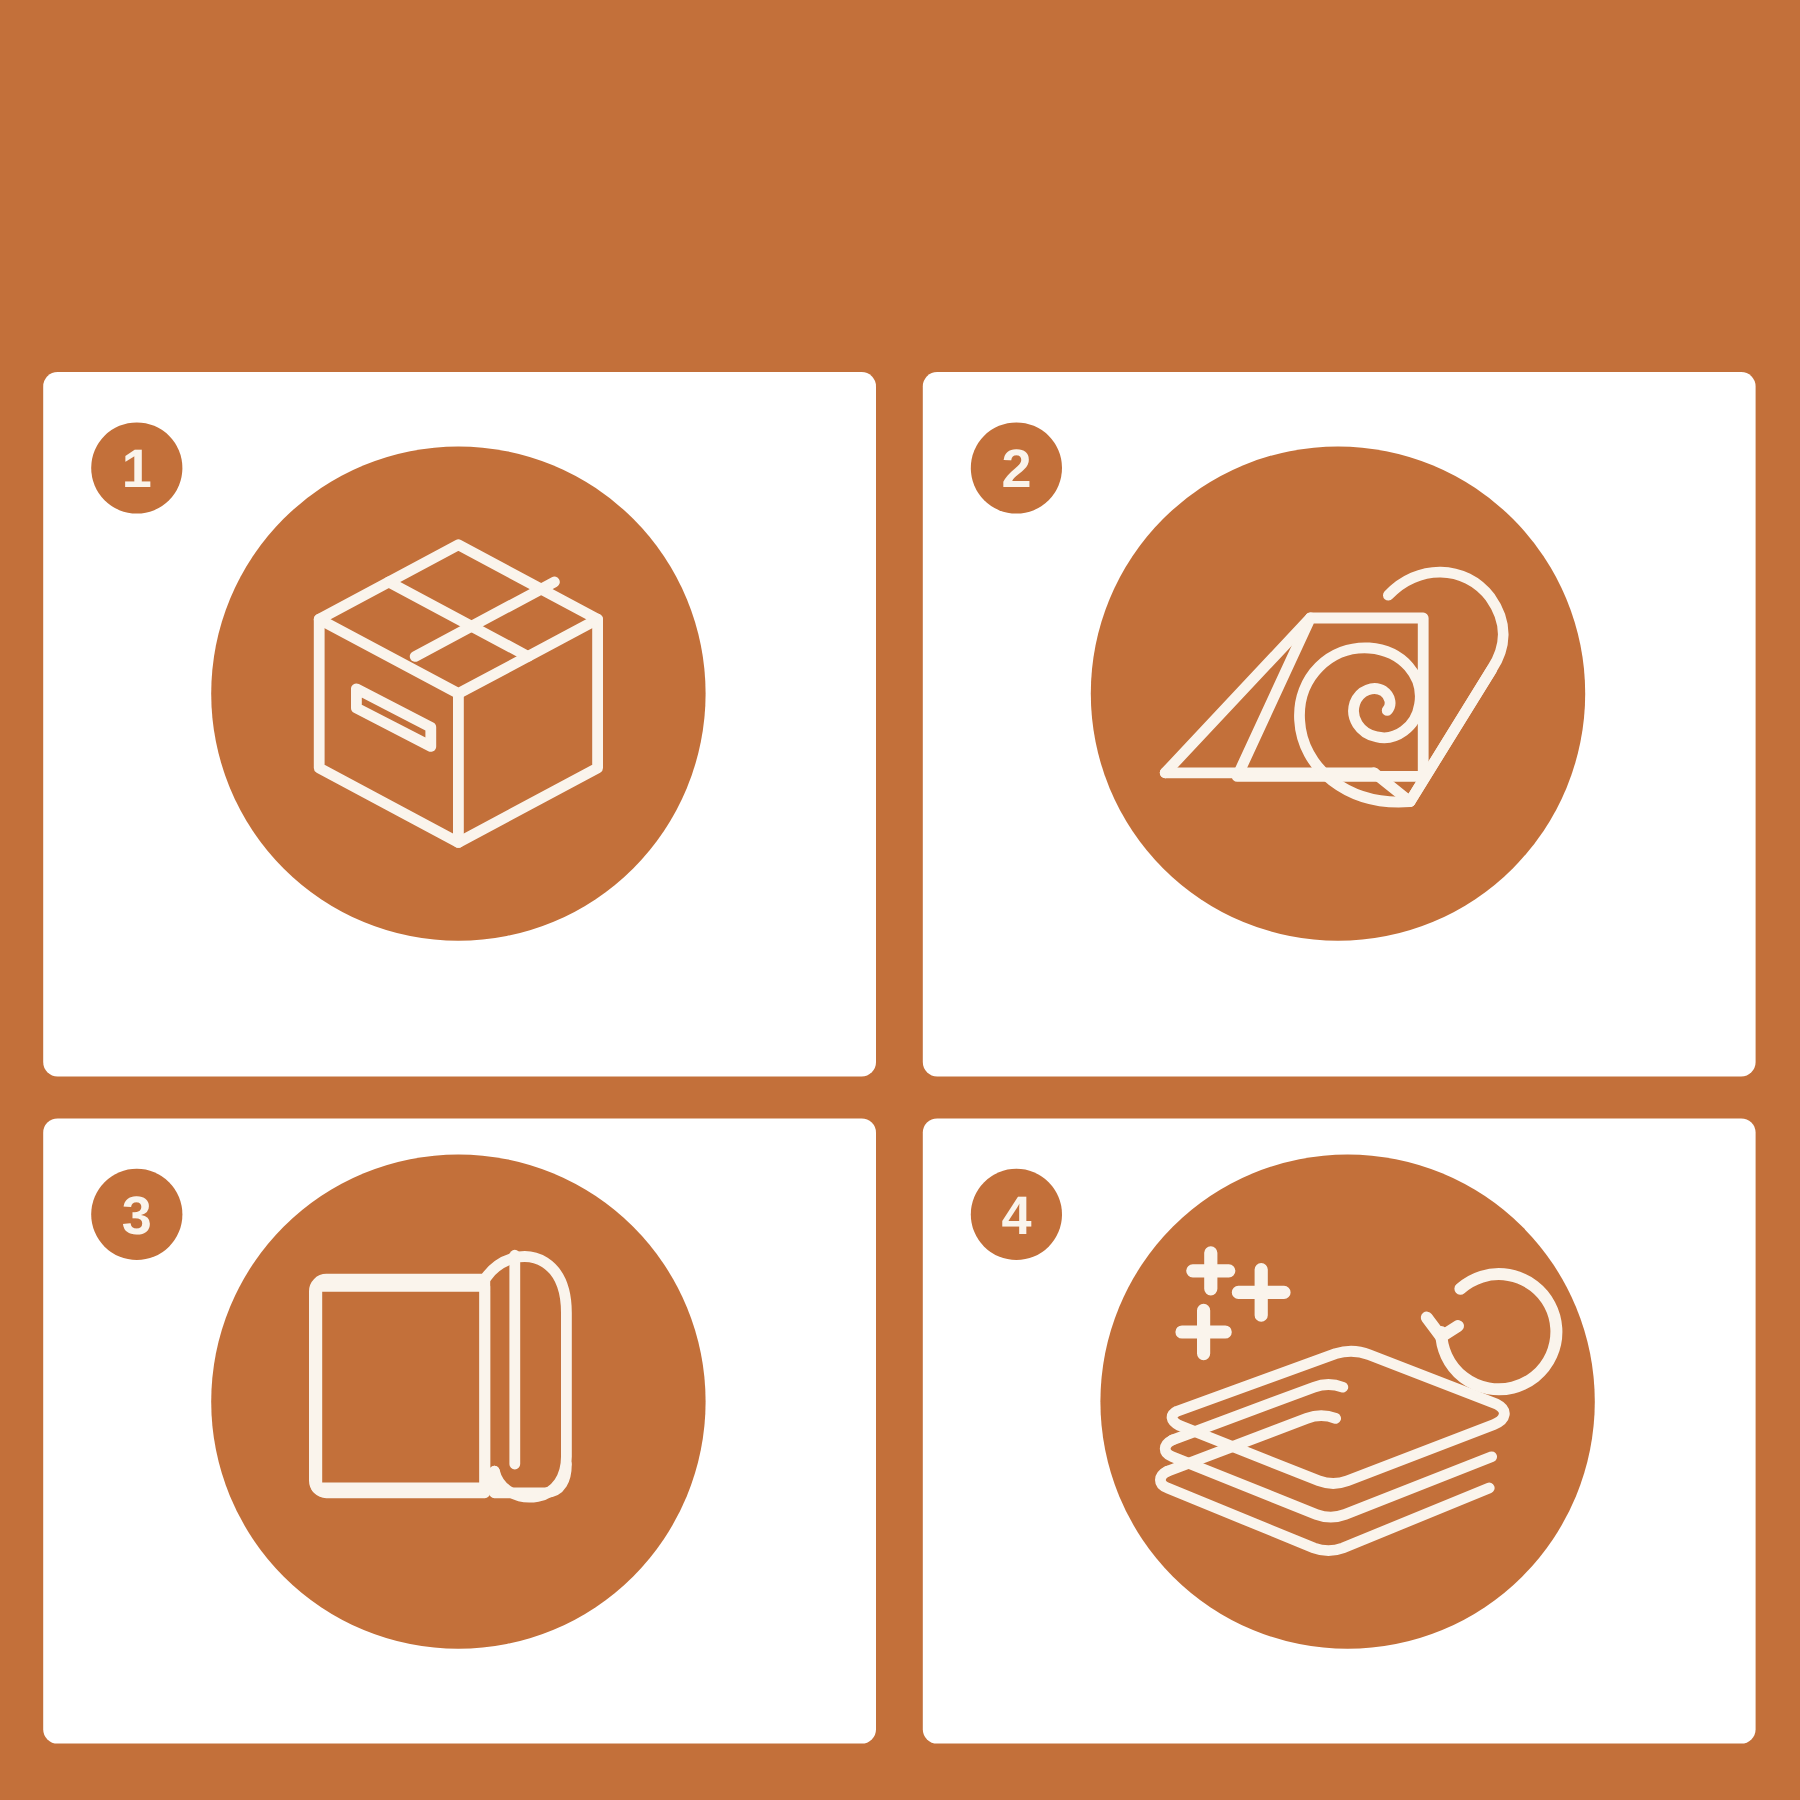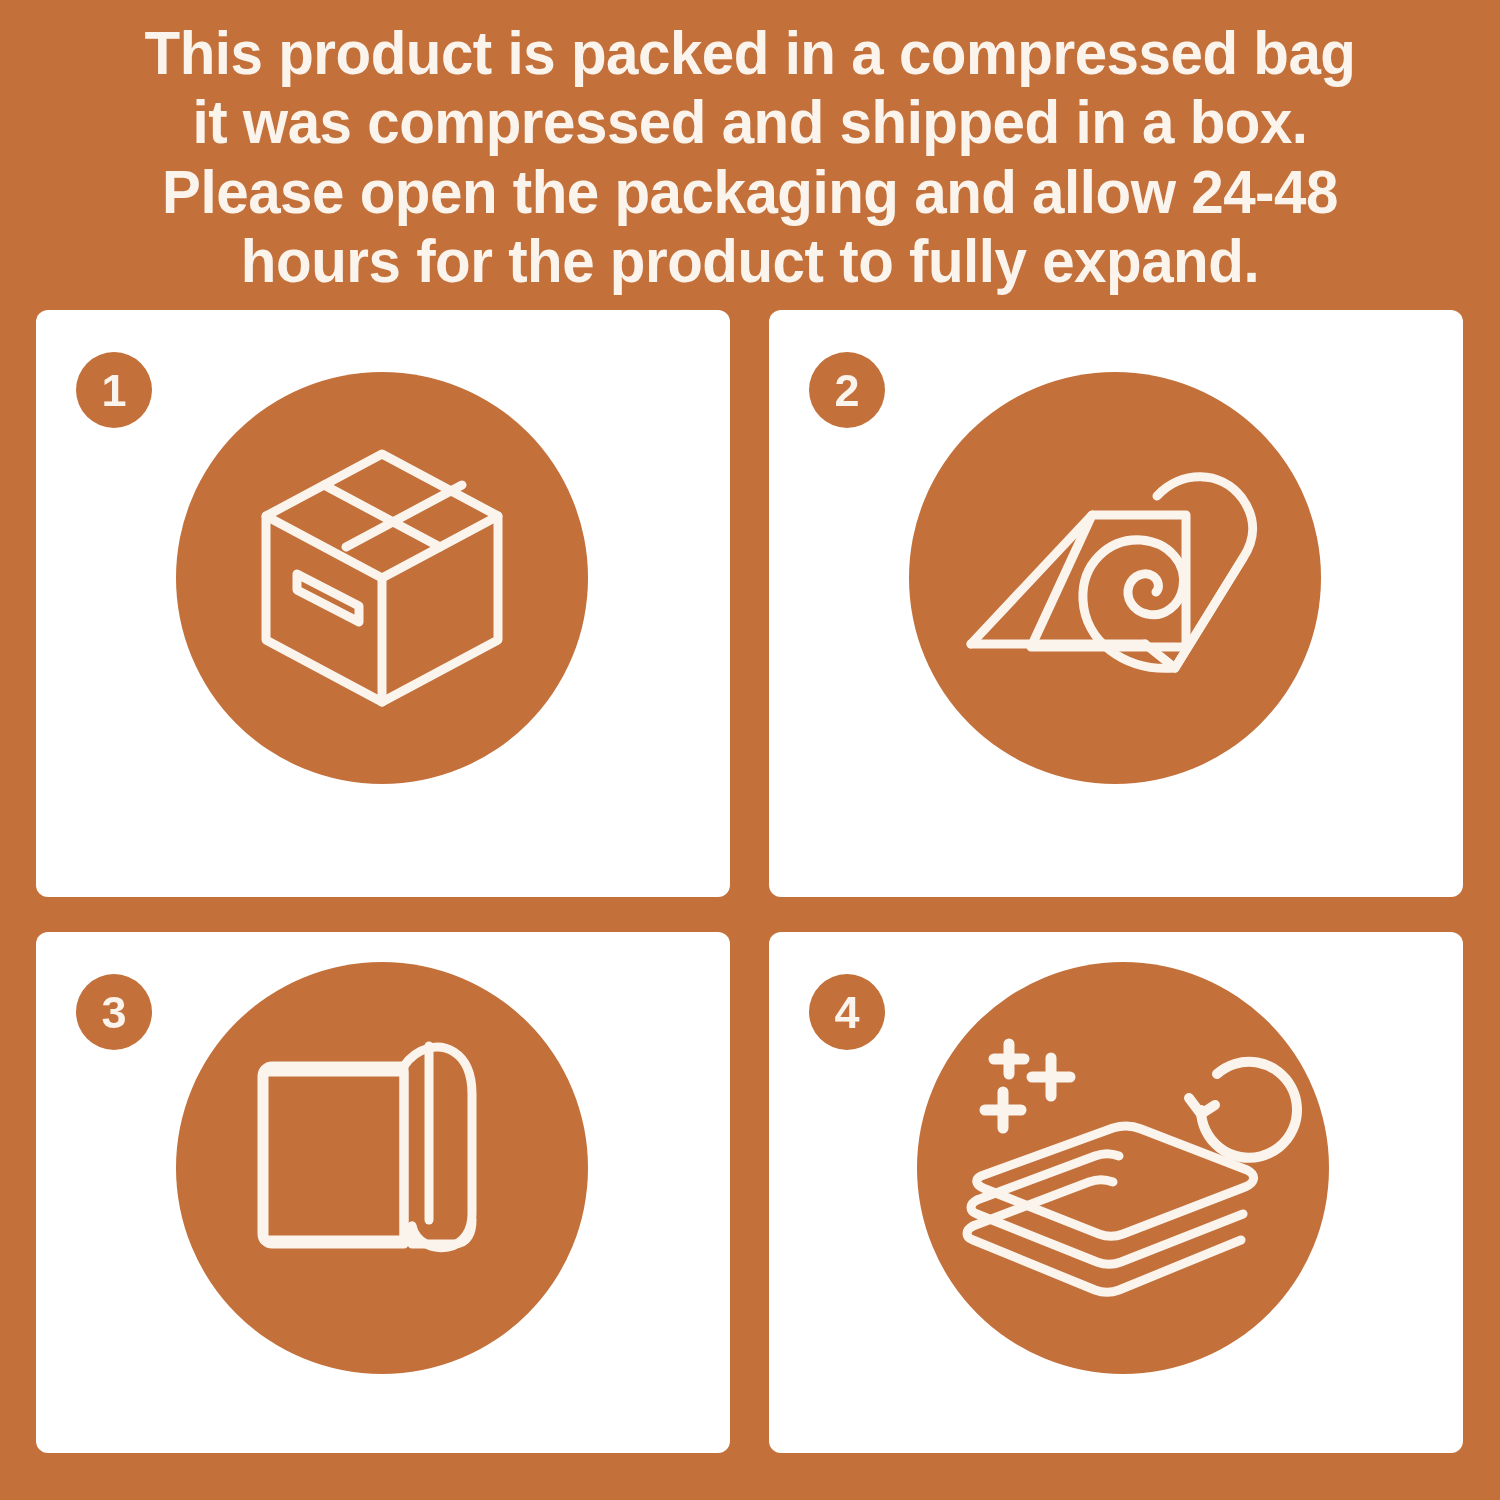--- a/index.html
+++ b/index.html
@@ -119,26 +119,20 @@
     display: block;
     width: 100%;
     height: 100%;
   }
 </style>
 </head>
 <body>
 
 <div id="infographic">
 
-  <div class="header">
-    <div class="header-text">This product is packed in a compressed bag
-it was compressed and shipped in a box.
-Please open the packaging and allow 24-48
-hours for the product to fully expand.</div>
-  </div>
 
   <div class="grid">
 
     <div class="panel panel-1">
       <div class="step-badge">1</div>
       <div class="icon-disc">
         <svg viewBox="0 0 412 412" aria-hidden="true">
           <g fill="none" stroke="#faf4ec" stroke-width="9" stroke-linejoin="round" stroke-linecap="round">
 
             <path d="M 90 144 L 206 82 L 322 144 L 322 268 L 206 330 L 90 268 Z"></path>

